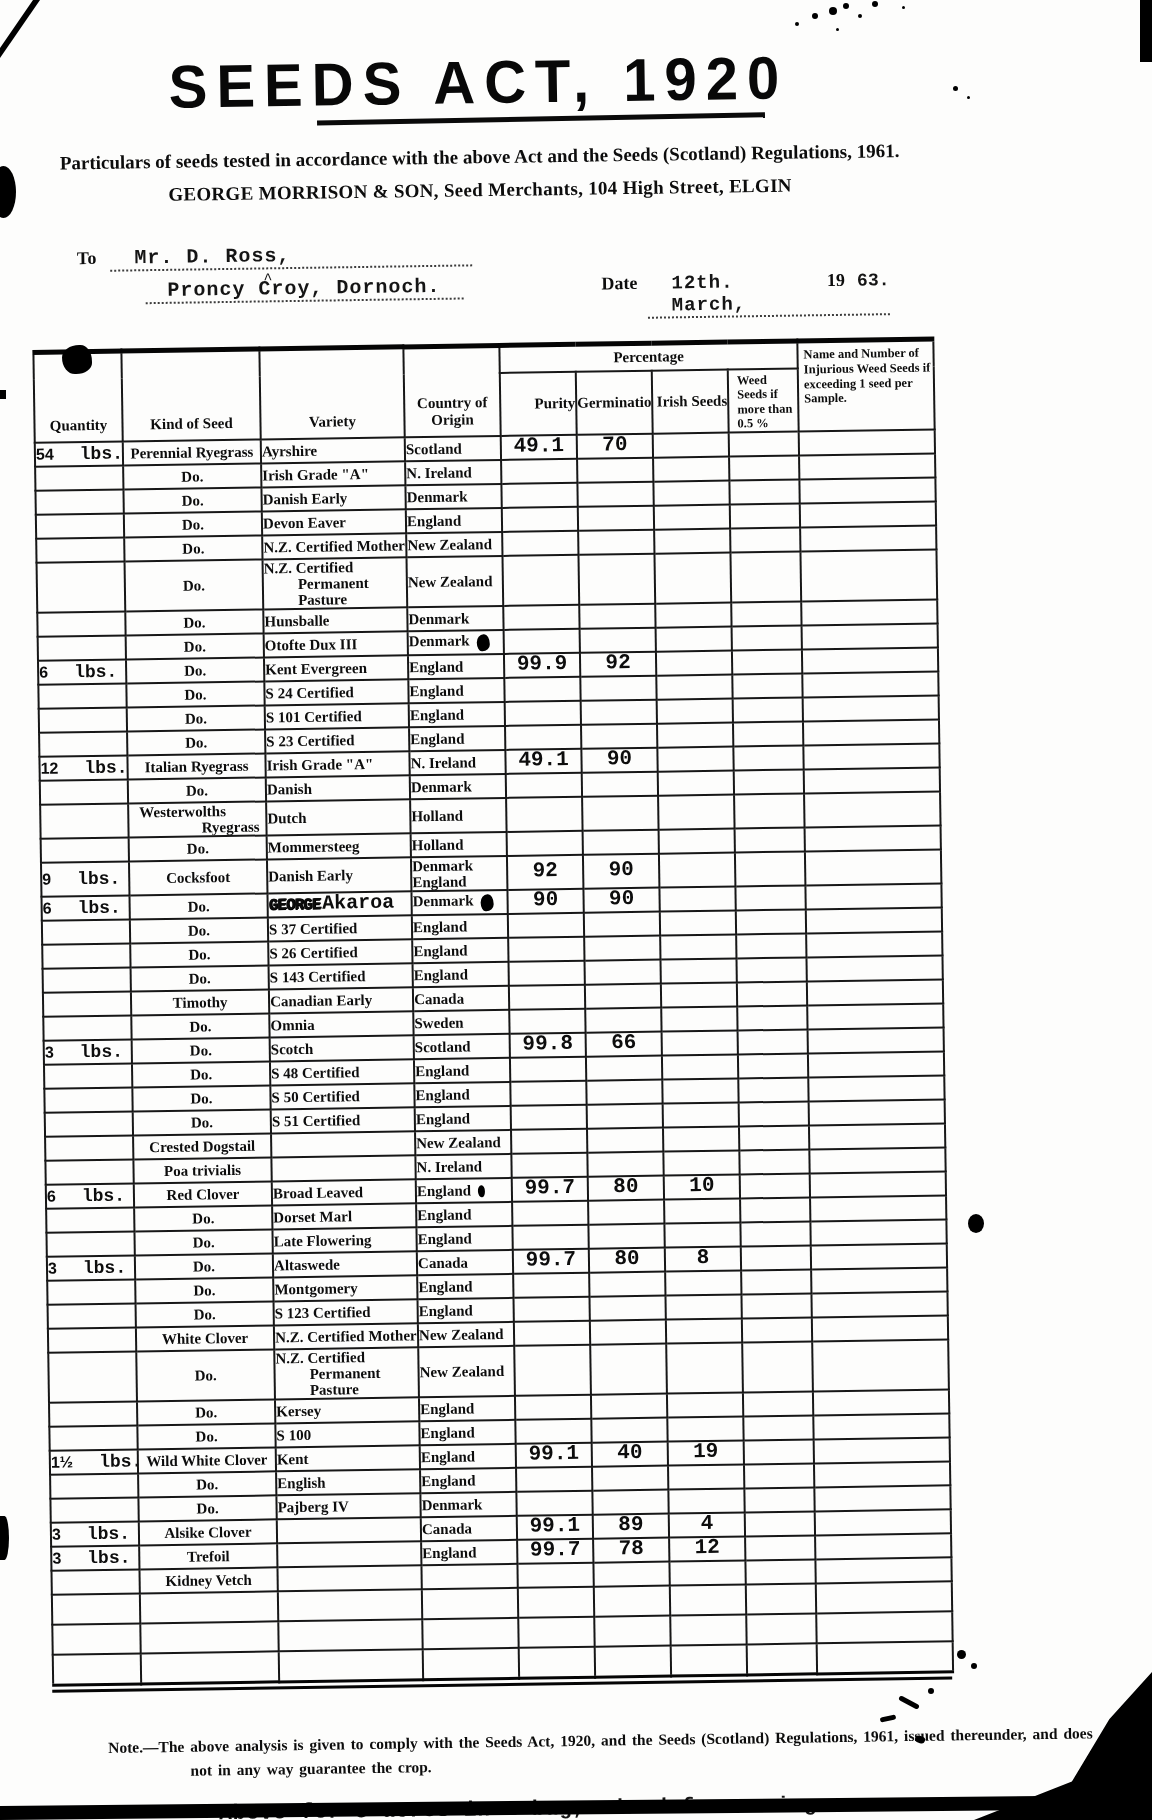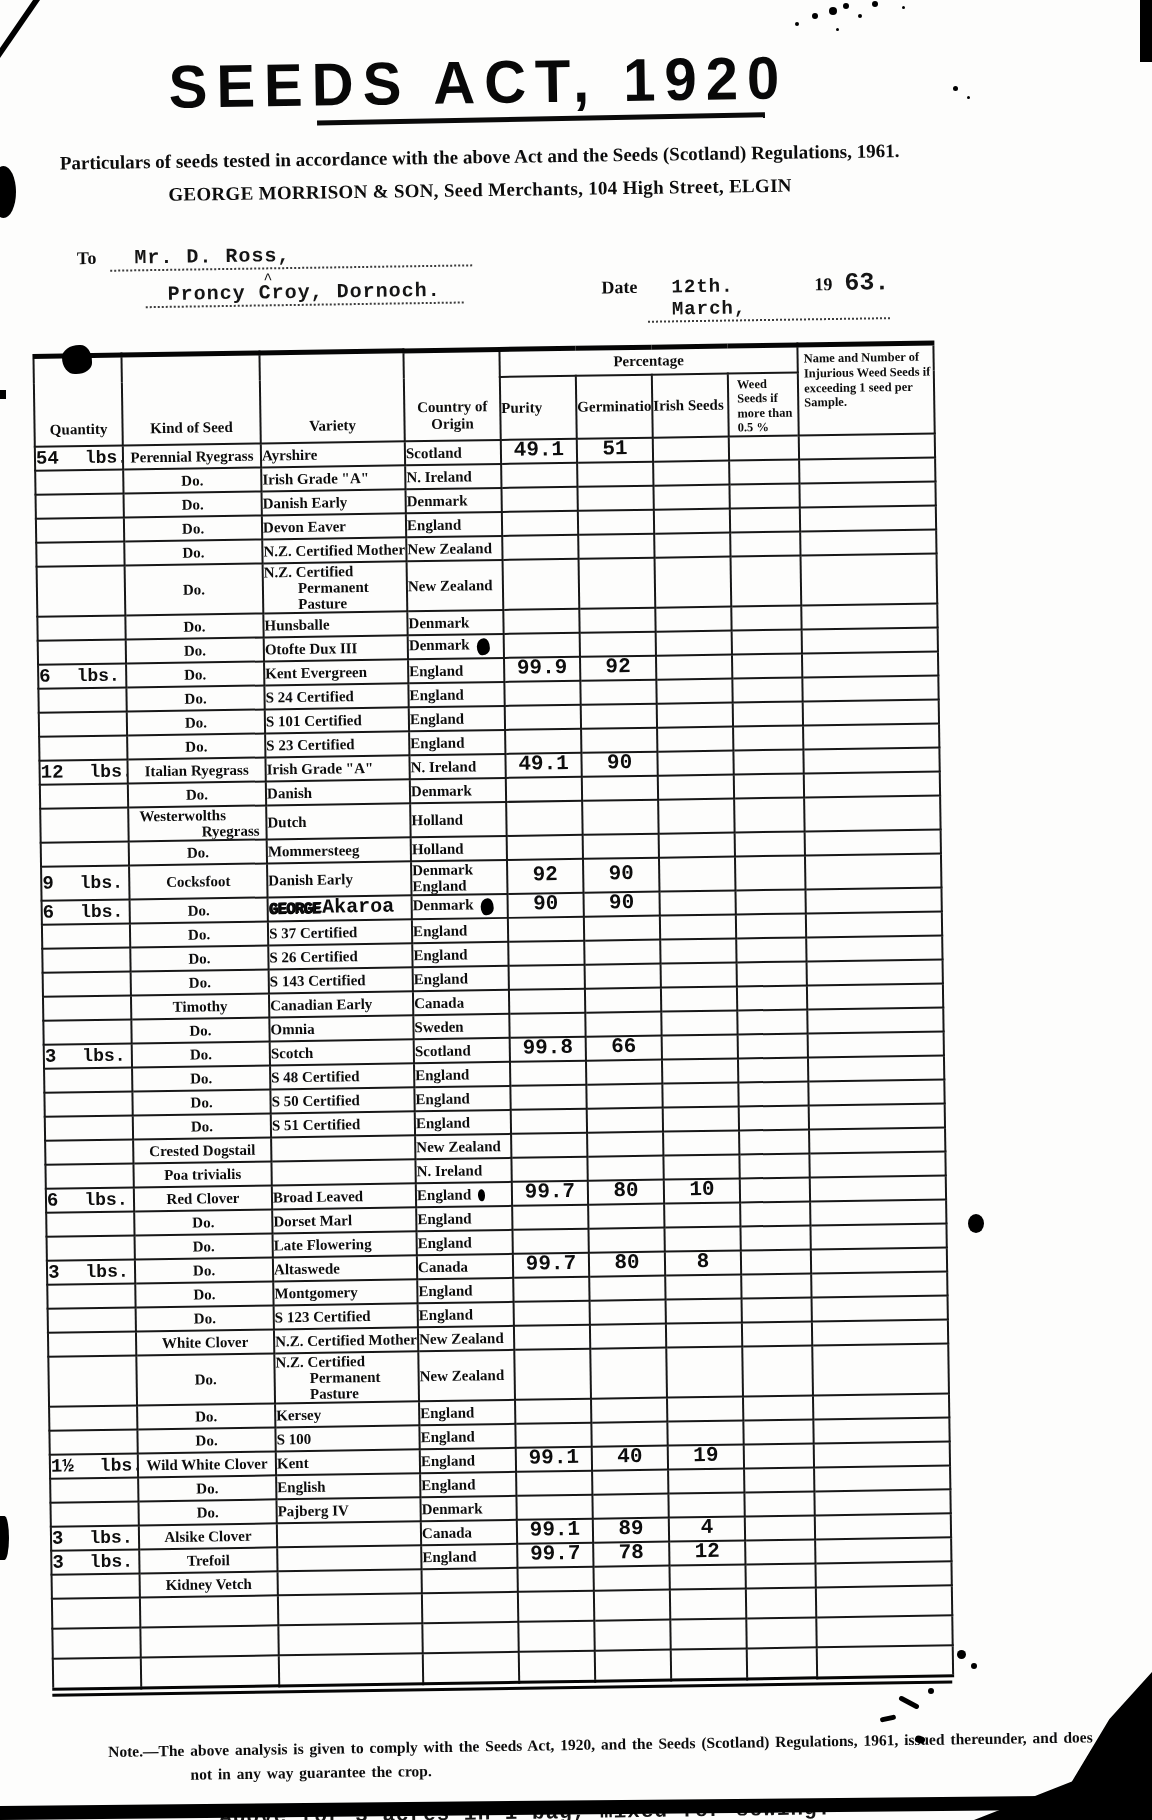--- a/index.html
+++ b/index.html
@@ -23,38 +23,38 @@
   .to-name{font-size:20px;padding-left:24px;letter-spacing:1px;}
   .caret{position:absolute;left:186px;top:27px;font-family:"Liberation Mono",monospace;font-size:15px;}
 
   .addr-line{margin-top:8px;display:flex;align-items:baseline;}
   .addr-rule{margin-left:114px;width:318px;}
   .addr-text{font-size:20px;padding-left:22px;letter-spacing:1px;}
   .date-group{margin-left:auto;margin-right:42px;display:flex;align-items:baseline;}
   .date-rule{margin-left:10px;width:242px;display:flex;align-items:baseline;}
   .date-daymonth{font-size:19px;padding-left:24px;letter-spacing:1px;}
   .date-century{font-weight:bold;font-size:18px;margin-left:14px;}
-  .date-year{font-size:25px;margin-left:12px;}
+  .date-year{font-size:18px;margin-left:12px;}
 
   
   .seed-table{margin-top:22px;border-collapse:collapse;table-layout:fixed;width:900px;
     border:2px solid #101010;border-top:5px solid #050505;border-bottom:3px solid #050505;}
   .bottom-rule{height:3px;background:#050505;margin-top:3px;width:900px;}
   .seed-table th,.seed-table td{border:2px solid #171717;padding:0;vertical-align:middle;overflow:hidden;}
   .seed-table th{font-weight:bold;font-size:15px;line-height:1.15;}
   th.h-main{vertical-align:bottom;padding-bottom:6px;text-align:center;}
   th.h-perc{height:24px;font-size:15px;text-align:center;vertical-align:middle;}
-  th.h-sub{vertical-align:middle;text-align:left;}
+  th.h-sub{vertical-align:middle;text-align:right;}
   th.h-small{font-size:12.5px;text-align:left;padding:3px 2px 0 8px;vertical-align:middle;line-height:1.15;}
   th.h-inj{font-size:12.5px;text-align:left;padding:4px 2px 0 5px;vertical-align:top;line-height:1.18;}
 
   .seed-table td{height:22px;font-size:15px;font-weight:600;line-height:16px;}
   tr.empty td{height:28px;}
   .c-qty{padding-left:3px;}
-  .qty-num{font-family:Liberation Mono, monospace;font-weight:bold;font-size:19px;}
+  .qty-num{font-family:Liberation Sans, sans-serif;font-weight:bold;font-size:16px;}
   .qty-unit{font-family:"Liberation Mono","DejaVu Sans Mono",monospace;font-weight:bold;font-size:18px;margin-left:26px;}
   .c-kind{text-align:center;}
   .kind1.left{text-align:left;padding-left:10px;}
   .kind2{text-align:right;padding-right:6px;}
   .c-var{text-align:left;padding-left:10px;}
   .var2{padding-left:34px;}
   .c-org{text-align:left;padding-left:7px;font-size:14.5px;}
   .c-pur,.c-ger,.c-hard,.c-weed{text-align:center;}
   .typed-val{font-family:"Liberation Mono","DejaVu Sans Mono",monospace;font-weight:bold;font-size:21px;position:relative;top:-1px;}
   .strike{font-family:"Liberation Mono",monospace;font-weight:bold;font-size:16px;text-shadow:1px 0 #000,0 1px #000;letter-spacing:-1px;margin-right:2px;}
@@ -147,21 +147,21 @@
             <tr class="row">
               <td class="c-qty"><span class="qty-num">54</span><span class="qty-unit">lbs.</span></td>
               <td class="c-kind">
                 <div class="kind1">Perennial Ryegrass</div>
               </td>
               <td class="c-var">
                 <div class="var1">Ayrshire</div>
               </td>
               <td class="c-org"><span class="org1">Scotland</span></td>
               <td class="c-pur"><span class="typed-val">49.1</span></td>
-              <td class="c-ger"><span class="typed-val">51</span></td>
+              <td class="c-ger"><span class="typed-val">70</span></td>
               <td class="c-hard"></td>
               <td class="c-weed"></td>
               <td class="c-inj"></td>
             </tr>
             <tr class="row">
               <td class="c-qty"></td>
               <td class="c-kind">
                 <div class="kind1">Do.</div>
               </td>
               <td class="c-var">

